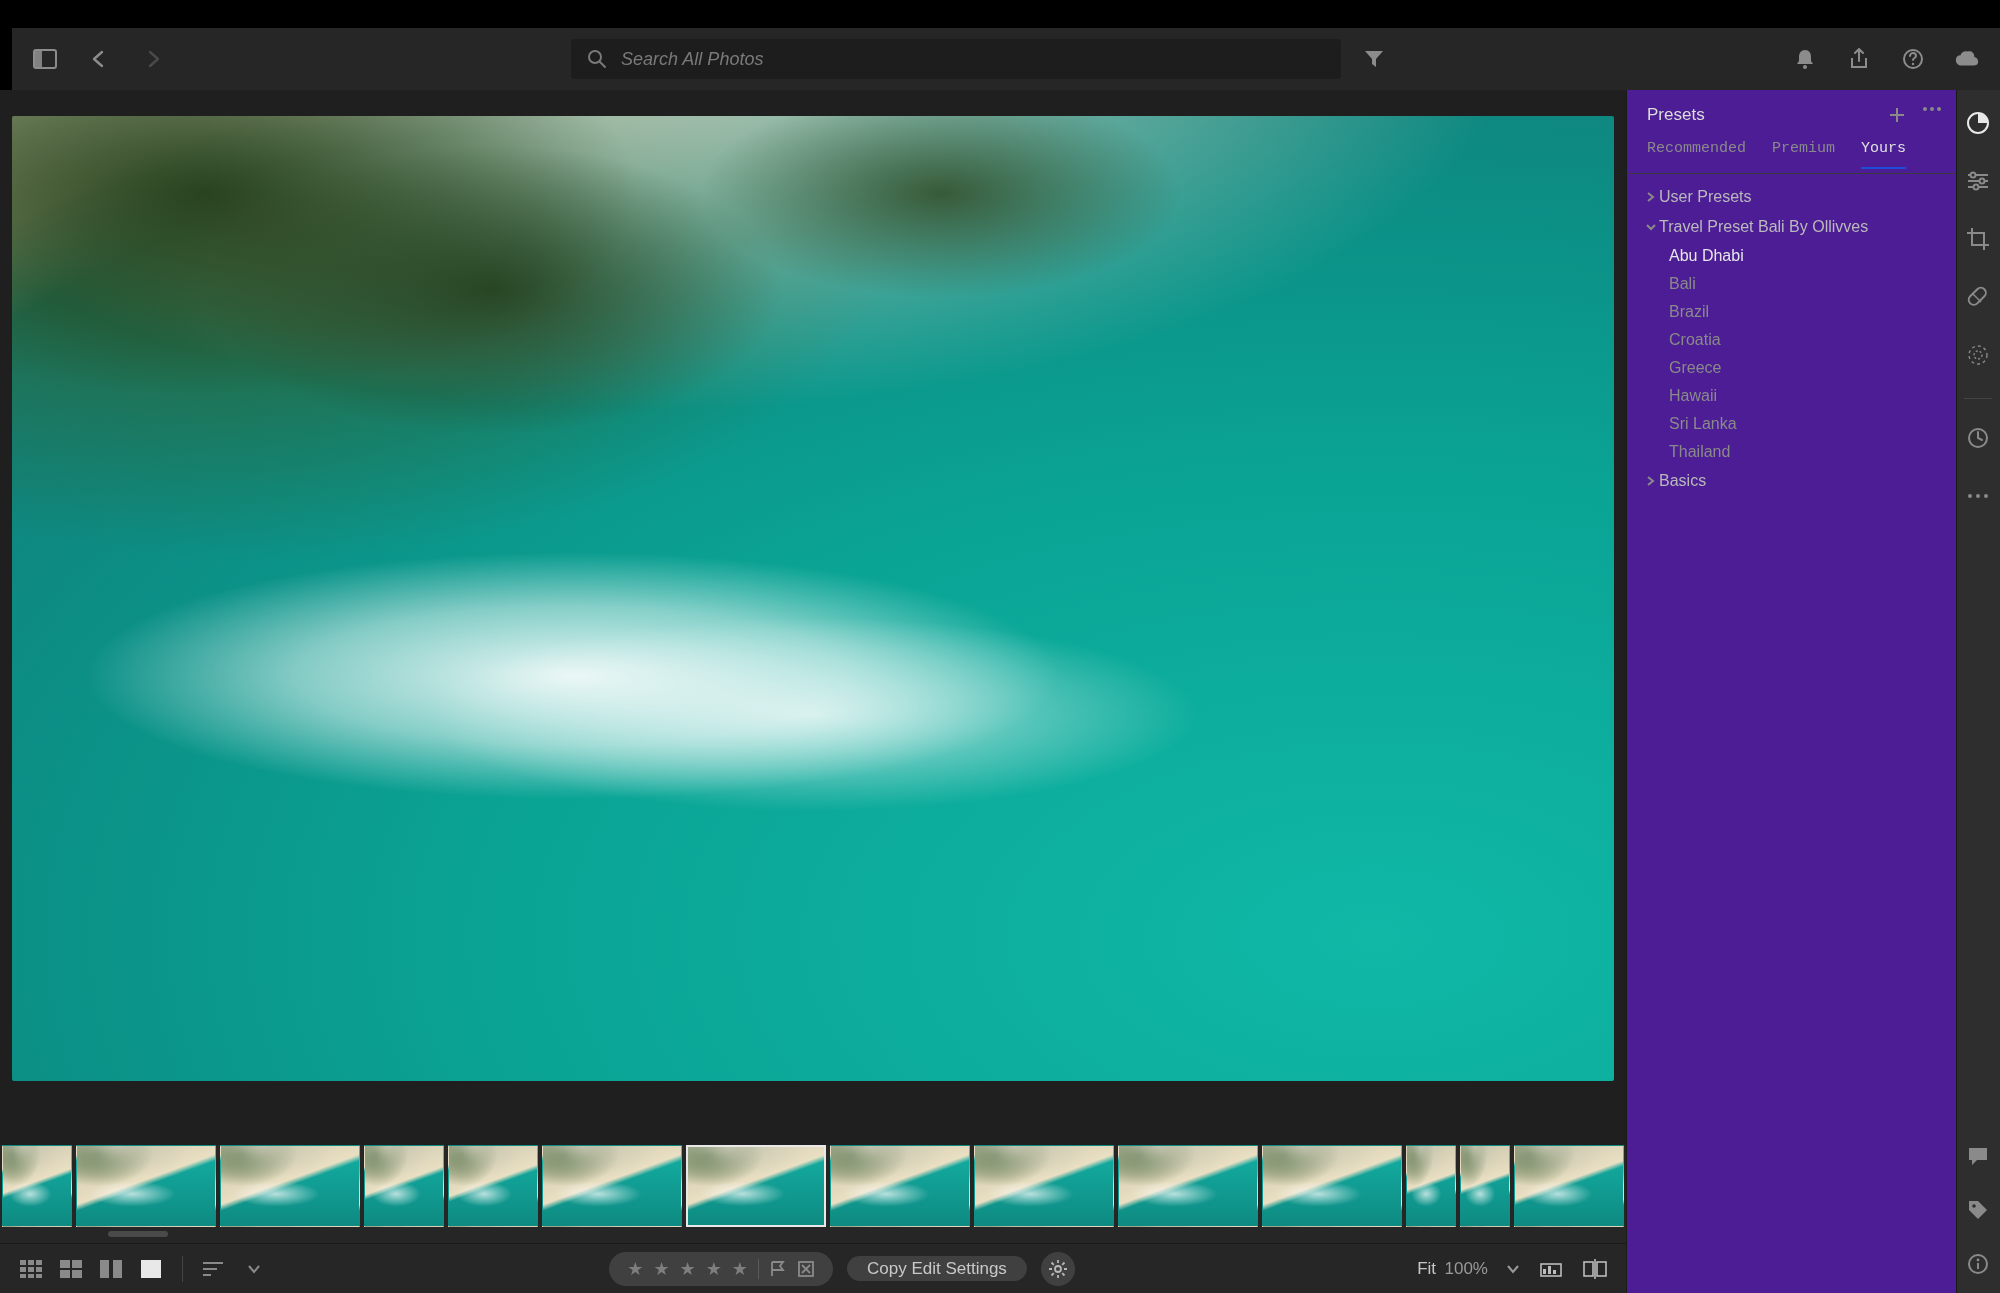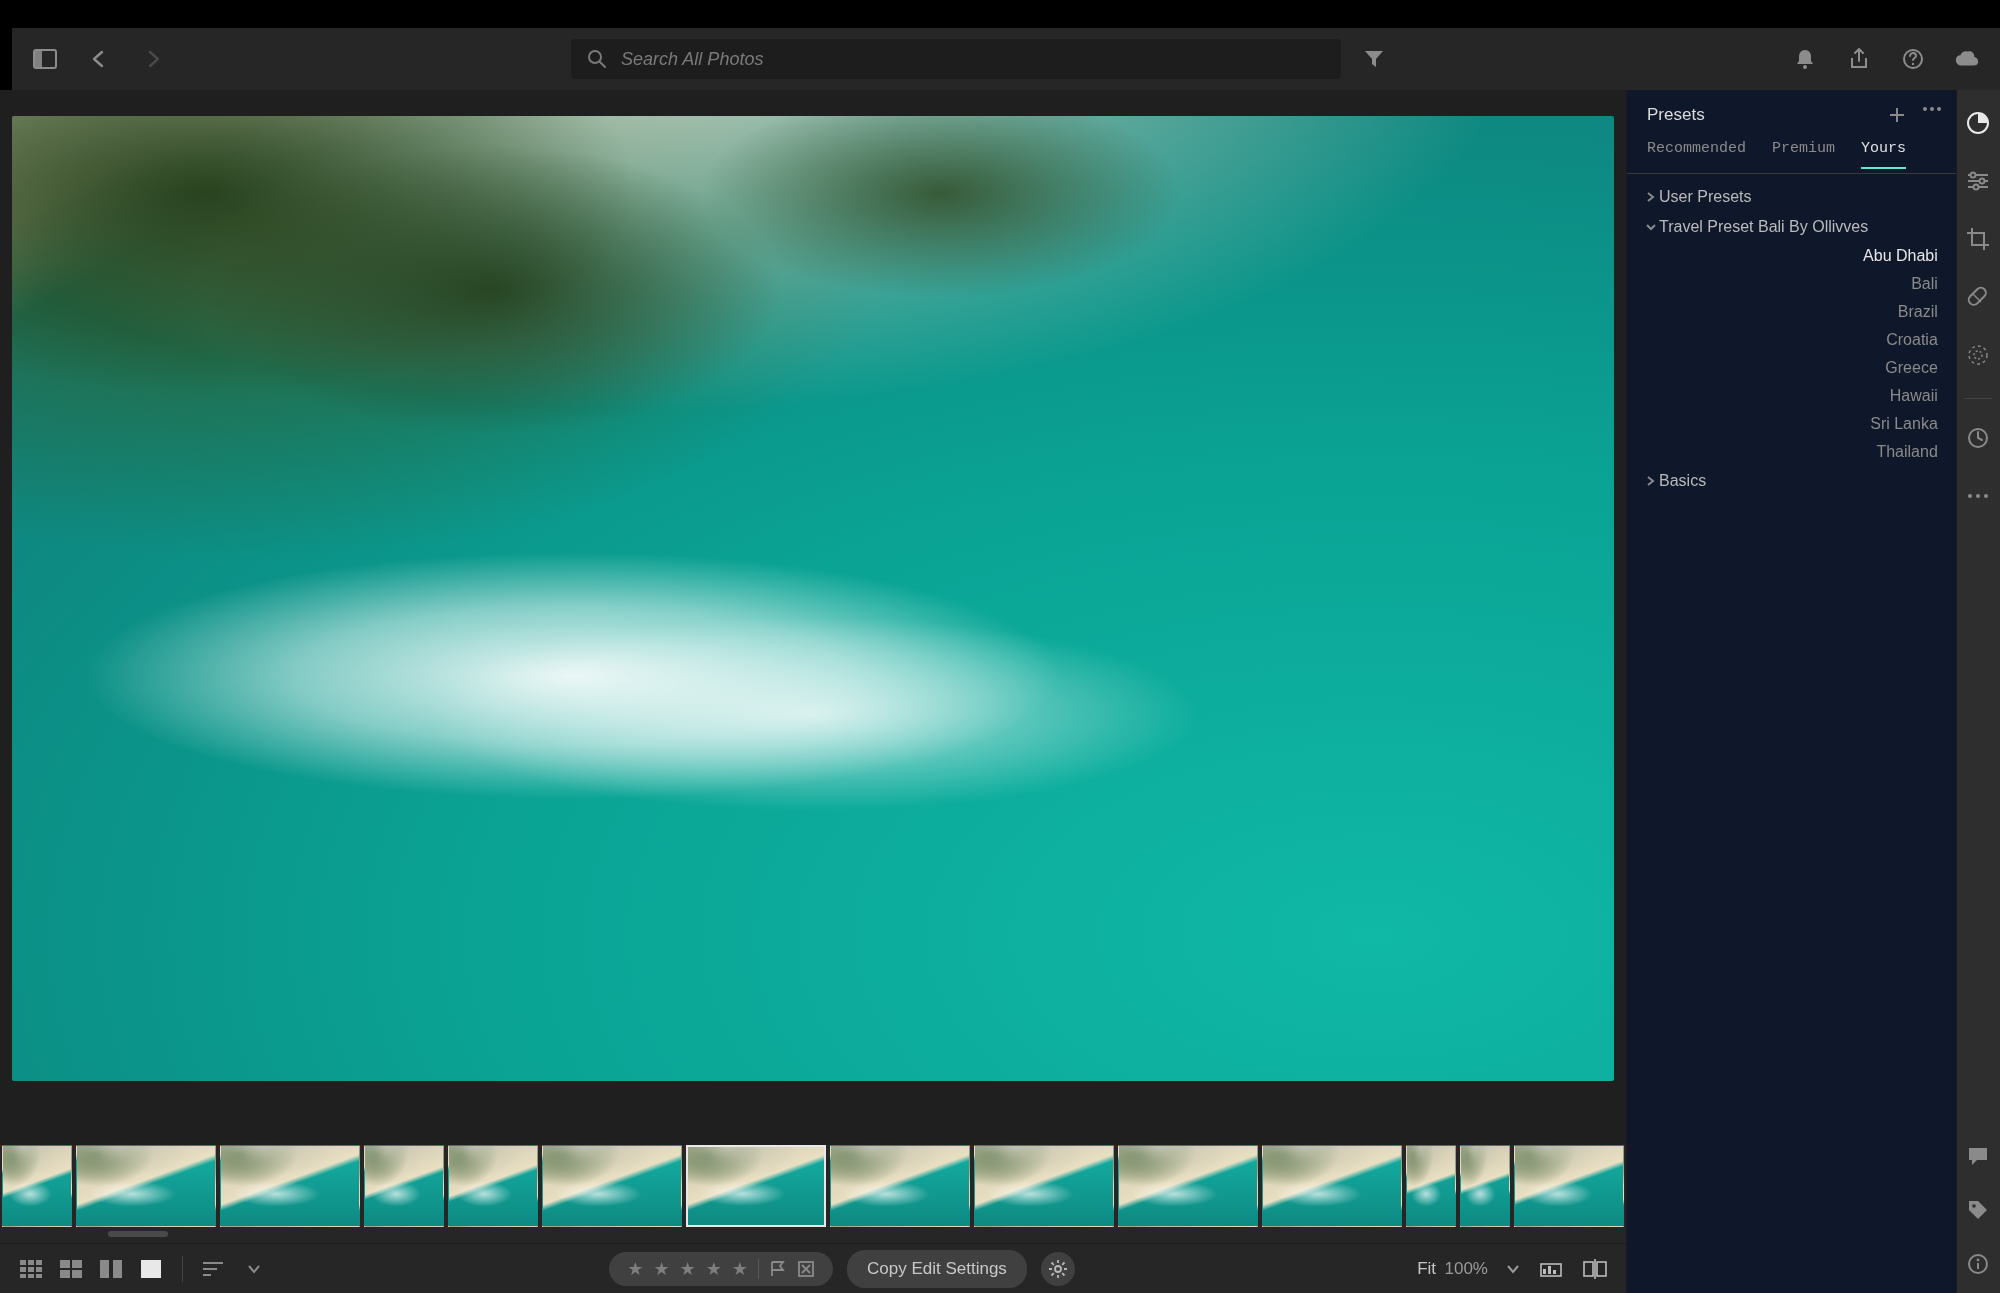--- a/index.html
+++ b/index.html
@@ -65,36 +65,36 @@
 
 .bottombar { height:50px; background:#262626; display:flex; align-items:center; padding:0 18px; gap:8px; justify-content:space-between; border-top:1px solid #1a1a1a;}
 .bb-left { display:flex; align-items:center; gap:14px;}
 .bb-view-btn { width:26px; height:22px; color:#8a8a8a; cursor:pointer; display:flex; align-items:center; justify-content:center;}
 .bb-view-btn.active { color:#e8e8e8; }
 .bb-center { display:flex; align-items:center; gap:14px;}
 .pill { background:#404040; border-radius:18px; height:34px; display:flex; align-items:center; padding:0 18px; gap:12px;}
 .pill.stars { gap:10px;}
 .pill .star { color:#7e7e7e; font-size:18px;}
 .pill .flag-ic { color:#8a8a8a;}
-.btn-copy { background:#404040; border-radius:18px; height:38px; display:flex; align-items:center; padding:0 20px; color:#c8c8c8; font-size:17px; cursor:pointer;}
+.btn-copy { background:#404040; border-radius:18px; height:25px; display:flex; align-items:center; padding:0 20px; color:#c8c8c8; font-size:17px; cursor:pointer;}
 .gear-btn { width:34px; height:34px; background:#404040; border-radius:17px; display:flex; align-items:center; justify-content:center; color:#b8b8b8; cursor:pointer;}
 .bb-right { display:flex; align-items:center; gap:18px;}
 .zoom-label { color:#c6c6c6; font-size:17px;}
 .zoom-val { color:#9a9a9a; font-size:17px; margin-left:4px;}
 .bb-ic { width:26px; height:22px; color:#bcbcbc; cursor:pointer; display:flex; align-items:center; justify-content:center;}
 
 
-.presets-panel { width:374px; background:#0f172a; display:flex; flex-direction:column; border-left:1px solid #1a1a1a;text-align:right;}
+.presets-panel { width:374px; background:#4c1d95; display:flex; flex-direction:column; border-left:1px solid #1a1a1a;}
 .pp-header { height:50px; display:flex; align-items:center; justify-content:space-between; padding:0 14px 0 20px;}
 .pp-title { color:#dcdcdc; font-size:17px; font-weight:500;}
 .pp-header-icons { display:flex; gap:16px;}
 .pp-header-icons .ic { color:#8a8a8a; cursor:pointer;}
 .pp-tabs { display:flex; gap:26px; padding:0 20px; border-bottom:1px solid #3a3a3a; height:34px; align-items:flex-start;font-family:Liberation Mono, monospace;}
 .pp-tab { color:#8a8a8a; font-size:15px; padding-bottom:10px; cursor:pointer; border-bottom:2px solid transparent;}
-.pp-tab.active { color:#e0e0e0; border-bottom:2px solid #5eead4;}
+.pp-tab.active { color:#e0e0e0; border-bottom:2px solid #1d4ed8;}
 .pp-body { flex:1; overflow-y:auto; padding:8px 0;}
 .pp-group { padding:6px 18px; display:flex; align-items:center; gap:0; color:#bababa; font-size:16px; cursor:pointer;}
 .pp-group .chev { width:14px; color:#8a8a8a;}
 .pp-item { padding:5px 18px 5px 42px; color:#8a8a8a; font-size:16px; cursor:pointer;}
 .pp-item.sel { color:#e6e6e6; }
 
 
 .tool-rail { width:50px; background:#2e2e2e; display:flex; flex-direction:column; align-items:center; padding-top:18px; border-left:1px solid #1a1a1a; position:relative;}
 .tool-rail .tool { width:30px; height:30px; margin-bottom:28px; color:#8a8a8a; cursor:pointer; display:flex; align-items:center; justify-content:center;}
 .tool-rail .tool.active { color:#e8e8e8; }

